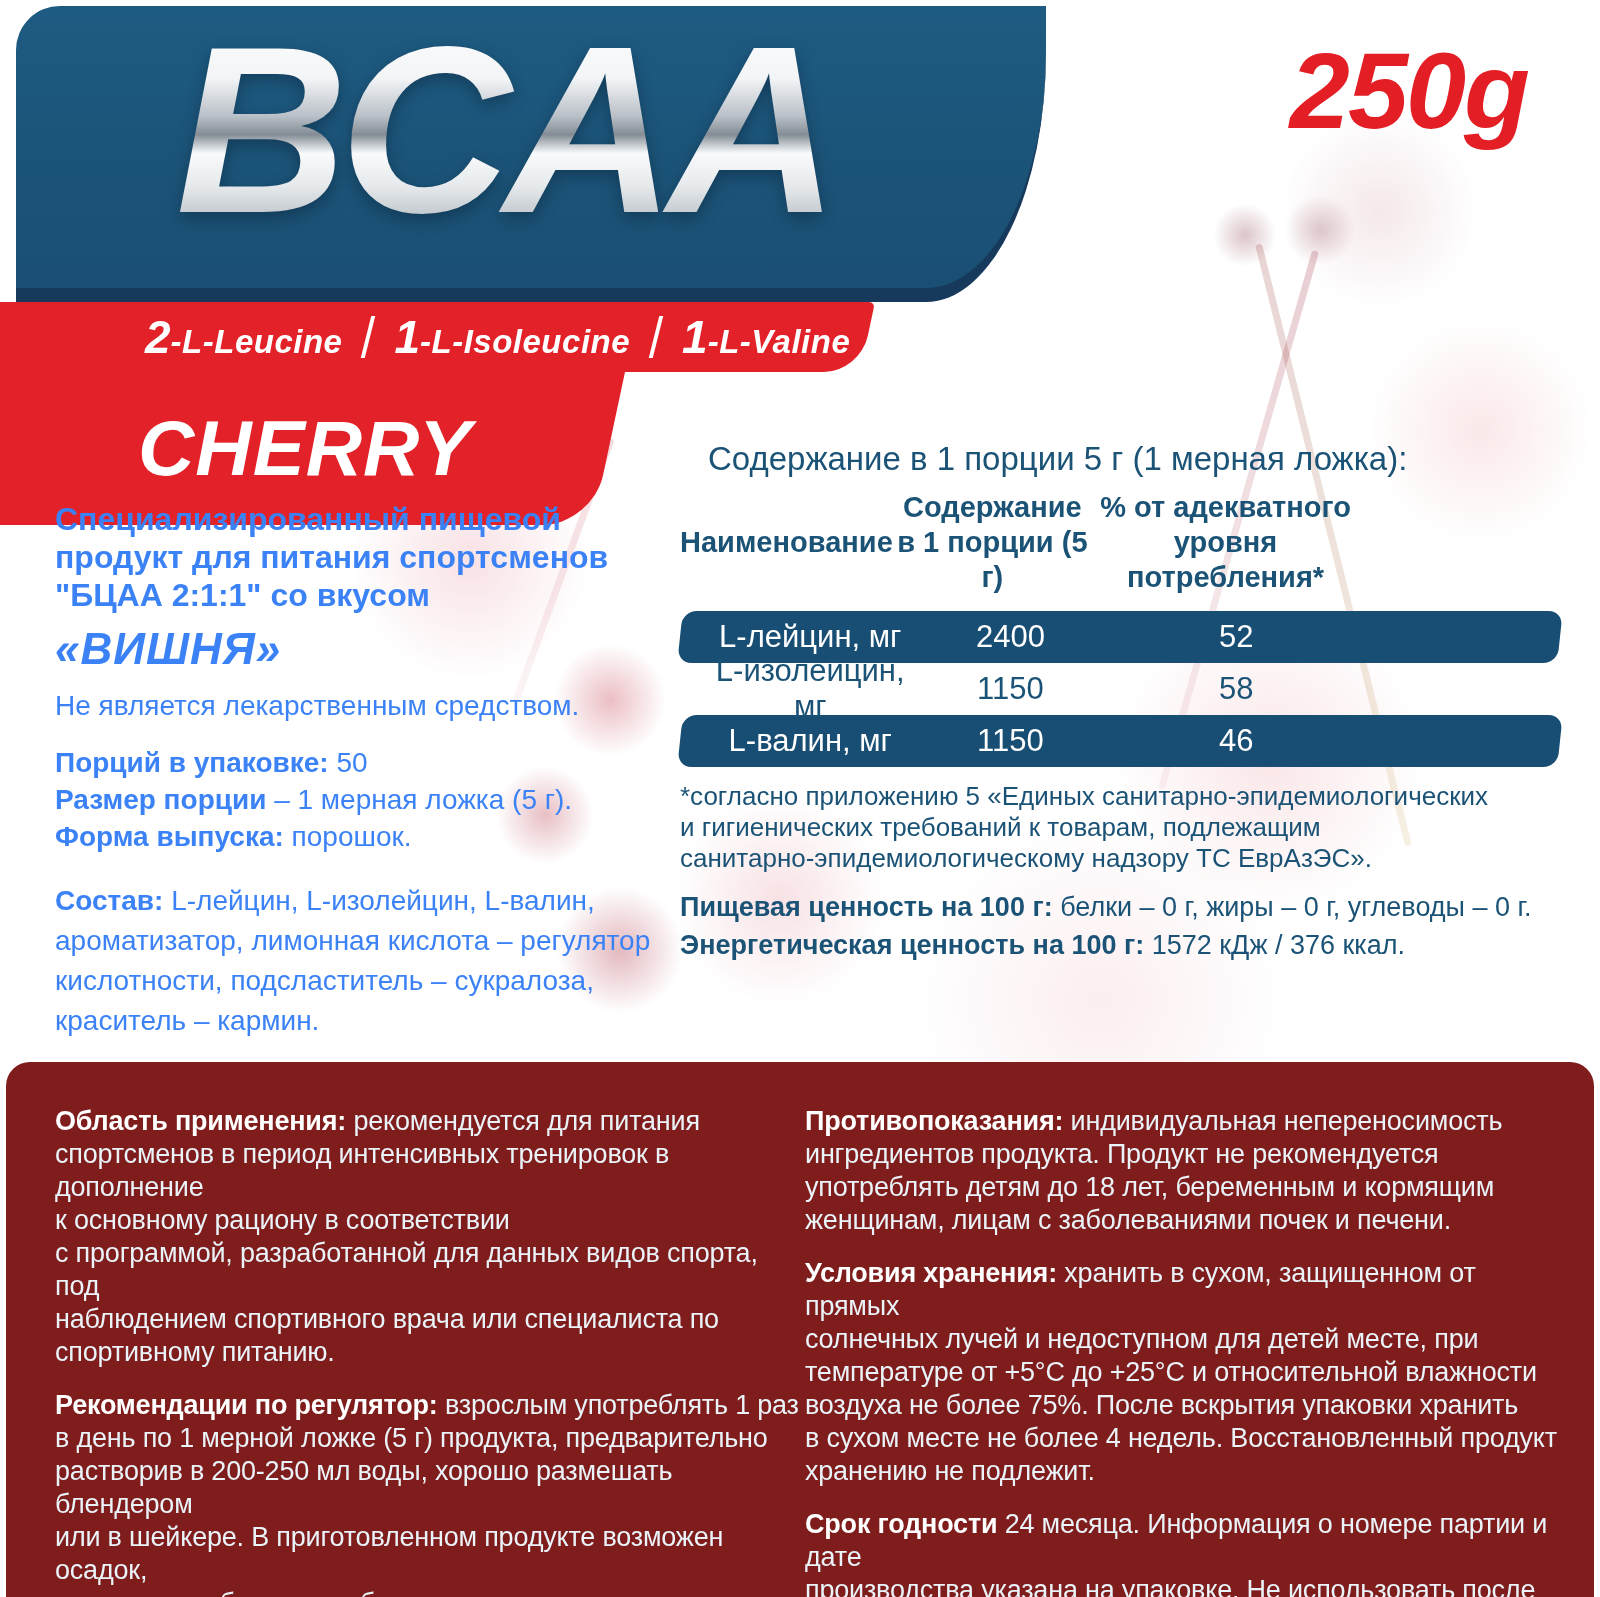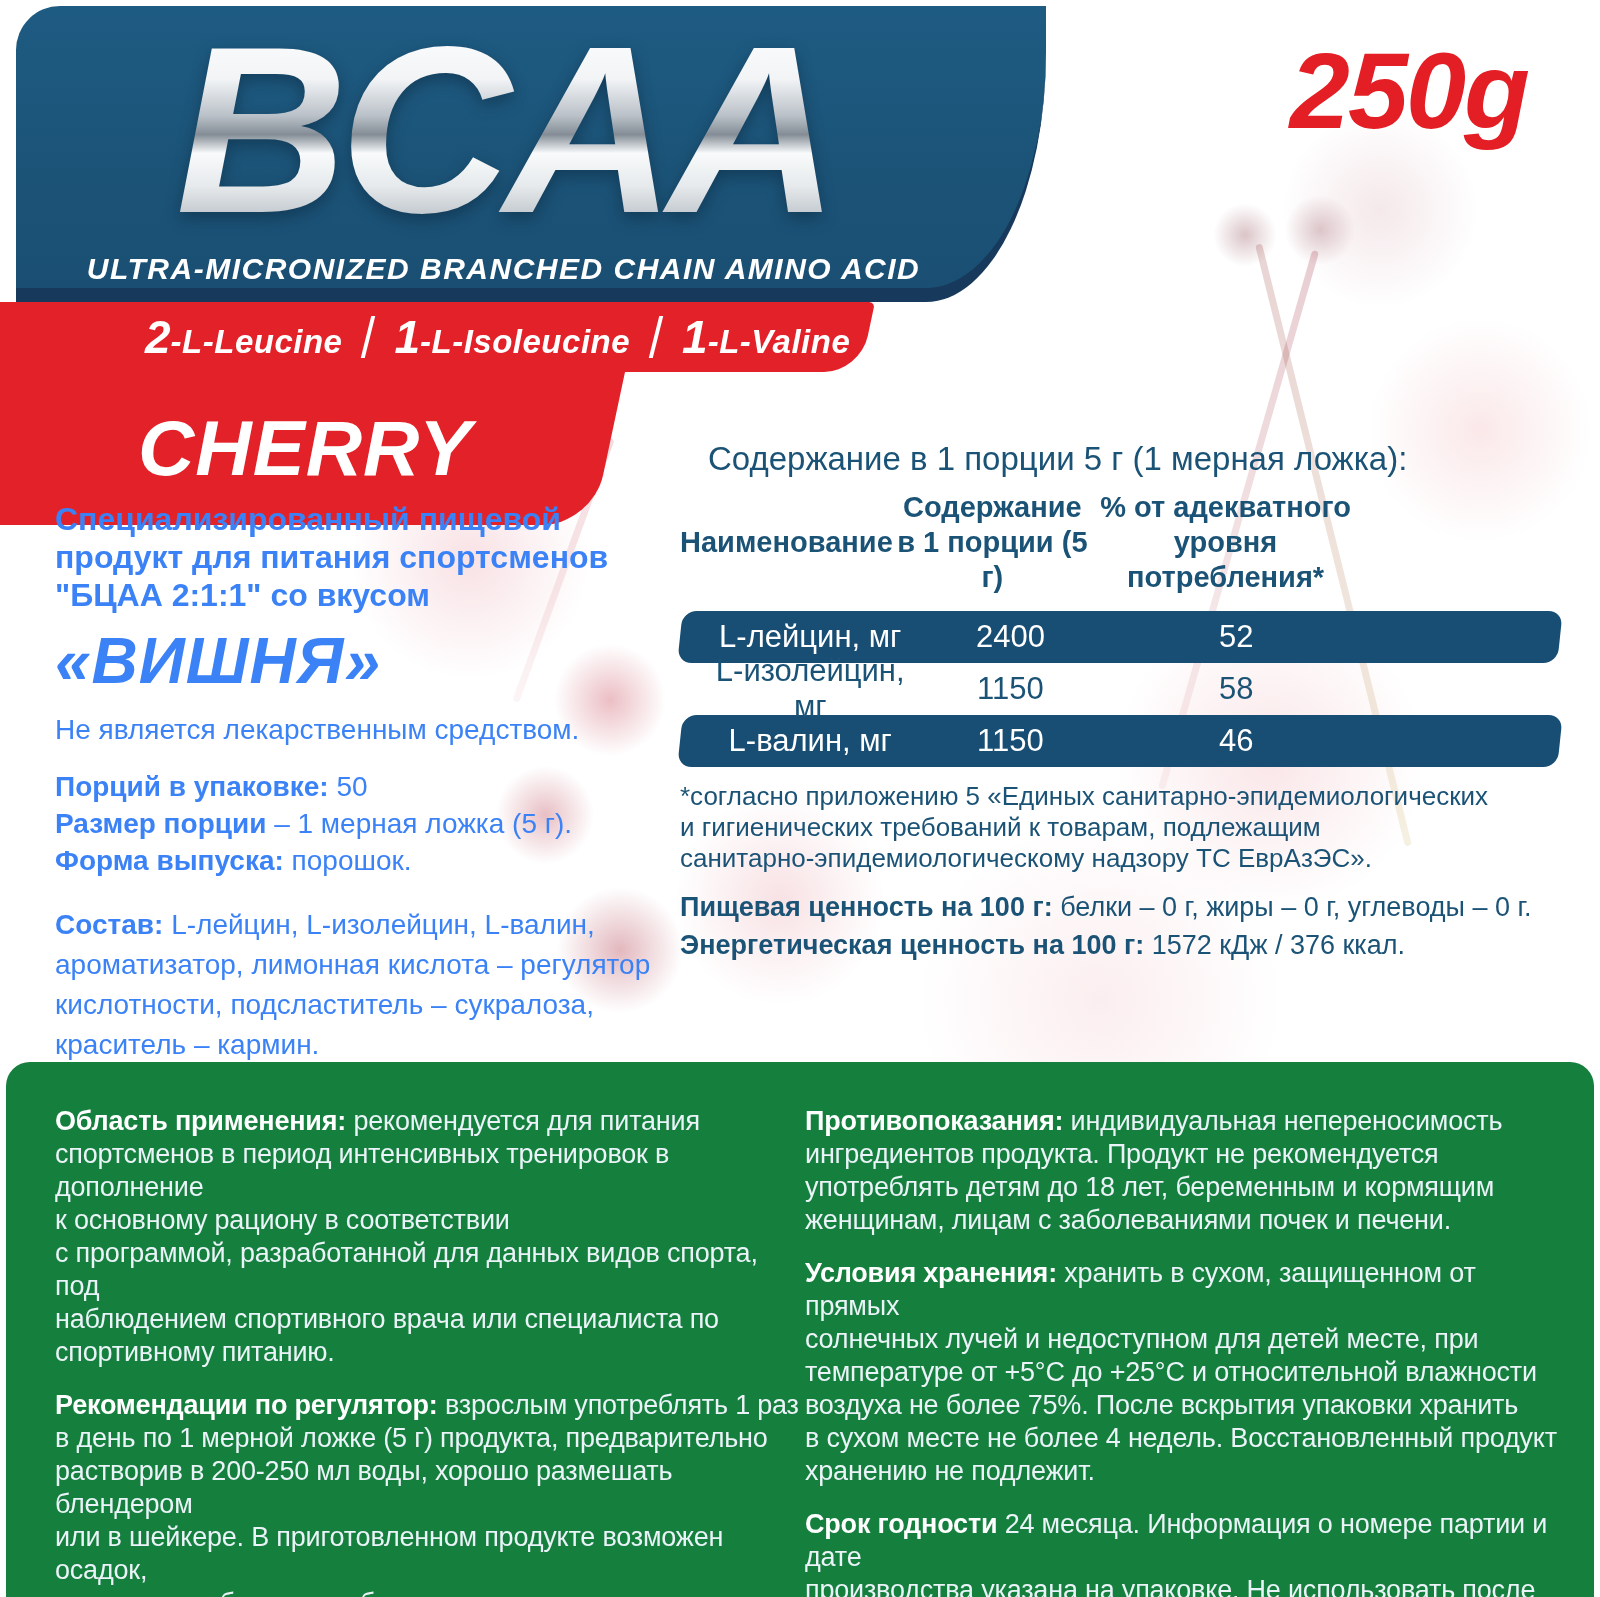--- a/index.html
+++ b/index.html
@@ -50,61 +50,60 @@
   .band-flavor .inner{position:absolute;inset:0;transform:skewX(12deg);transform-origin:top left;
     display:flex;align-items:center;padding-left:168px;color:#fff;
     font-size:78px;font-weight:bold;font-style:italic;letter-spacing:1px;}
   
   .weight{position:absolute;right:72px;top:28px;color:#E31E24;
     font-size:108px;font-weight:bold;font-style:italic;letter-spacing:-2px;}
   
   .left-col{position:absolute;left:55px;top:500px;width:640px;color:#3b82f6;}
   .pre{white-space:pre-line;}
   .intro{font-weight:bold;font-size:32px;line-height:38px;}
-  .flavor-ru{font-size:64px;font-weight:bold;font-style:italic;letter-spacing:1px;margin-top:10px;}
+  .flavor-ru{font-size:44px;font-weight:bold;font-style:italic;letter-spacing:1px;margin-top:10px;}
   .disclaimer{font-size:28px;margin-top:16px;}
   .facts{margin-top:22px;font-size:28px;line-height:37px;}
   .facts b{font-weight:bold;}
   .composition{margin-top:26px;font-size:28px;line-height:40px;}
   
   .right-col{position:absolute;left:680px;top:440px;width:880px;color:#1B5377;}
   .tbl-title{font-size:33px;font-weight:normal;padding-left:28px;}
   .tbl-head{display:flex;margin-top:12px;font-weight:bold;font-size:29px;line-height:35px;
     text-align:center;align-items:center;}
   .c1{width:24%;flex-shrink:0;} .c2{width:23%;flex-shrink:0;} .c3{width:30%;flex-shrink:0;}
   .tbl-rows{margin-top:16px;}
   .tbl-row{position:relative;height:52px;display:flex;align-items:center;font-size:31px;text-align:center;padding-left:28px;}
   .tbl-row .cell{position:relative;z-index:1;}
   .tbl-row.dark{color:#ffffff;}
   .tbl-row.dark::before{content:'';position:absolute;inset:0;background:#184E74;border-radius:14px;
     transform:skewX(-6deg);}
   .footnote{margin-top:14px;font-size:26px;line-height:31px;}
   .nutrition{margin-top:14px;font-size:27px;line-height:38px;}
   .compliance{margin-top:12px;font-size:27px;line-height:31px;}
   
-  .bottom-panel{position:absolute;left:6px;right:6px;top:1062px;bottom:0;background:#15803d;
+  .bottom-panel{position:absolute;left:6px;right:6px;top:1062px;bottom:0;background:#7f1d1d;
     border-radius:24px 24px 0 0;color:#EAF3F8;}
   .bp-col{position:absolute;top:43px;font-size:27px;line-height:33px;letter-spacing:-0.2px;}
   .bp-left{left:49px;width:748px;}
   .bp-right{left:799px;width:768px;}
   .bp{margin:0 0 20px 0;}
   .bp b{color:#ffffff;}
 </style>
 </head>
 <body>
 
 <div class="label">
   <div class="bg-cherries"></div>
   <div class="stem stem1"></div>
   <div class="stem stem2"></div>
   <div class="stem stem3"></div>
 
   <div class="top-panel">
     <div class="bcaa">BCAA</div>
-    <div class="subtitle">ULTRA-MICRONIZED BRANCHED CHAIN AMINO ACID</div>
   </div>
 
   <div class="band-ratio">
     <div class="inner">
       <span class="ritem"><span class="rnum">2</span><span class="rname">-L-Leucine</span></span>
       <span class="rdiv"></span>
       <span class="ritem"><span class="rnum">1</span><span class="rname">-L-Isoleucine</span></span>
       <span class="rdiv"></span>
       <span class="ritem"><span class="rnum">1</span><span class="rname">-L-Valine</span></span>
     </div>

